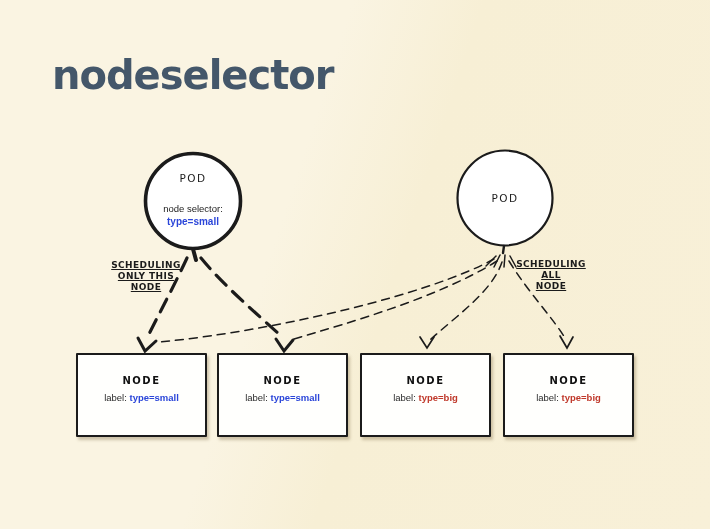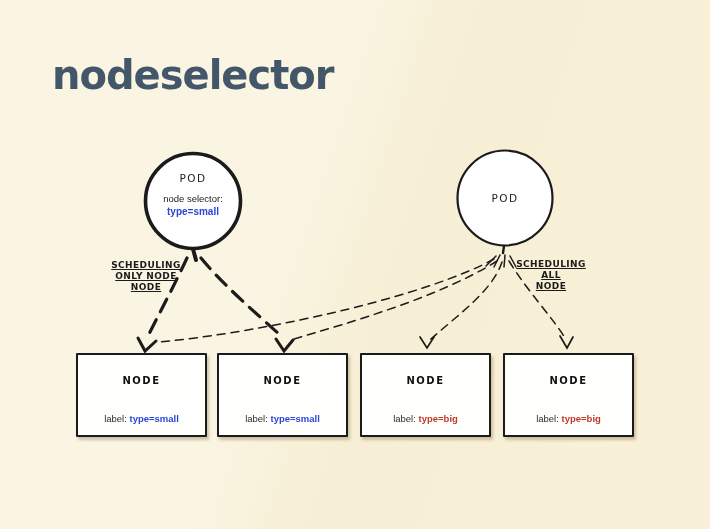--- a/index.html
+++ b/index.html
@@ -13,31 +13,31 @@
   .title{
     position:absolute;left:52px;top:52px;
     font-size:40px;font-weight:700;letter-spacing:-1px;
     color:#44576a;
     font-family:"DejaVu Sans","Liberation Sans",sans-serif;
   }
   svg.canvas{position:absolute;left:0;top:0;}
   .overlay{position:absolute;text-align:center;color:#1b1b1b;}
   .pod-text{width:124px;}
   .pod-name{font-size:10.5px;font-weight:400;letter-spacing:1.5px;}
-  .pod-sel{font-size:9.5px;margin-top:9px;color:#222;font-family:"Liberation Sans",sans-serif;}
+  .pod-sel{font-size:9.5px;margin-top:19px;color:#222;font-family:"Liberation Sans",sans-serif;}
   .pod-val{font-size:10px;font-weight:700;margin-top:2px;font-family:"Liberation Sans",sans-serif;}
   .sched{width:100px;font-size:9px;font-weight:700;line-height:11px;letter-spacing:0.4px;text-decoration:underline;}
   .node-box{
     position:absolute;width:131px;height:84px;box-sizing:border-box;
     background:#fffffd;border:2px solid #1b1b1b;border-radius:1px;
     box-shadow:2px 3px 3px rgba(120,100,60,0.35);
     text-align:center;
   }
   .node-title{font-size:10px;font-weight:700;letter-spacing:1.5px;margin-top:20px;color:#111;}
-  .node-label{font-size:9.5px;margin-top:27px;color:#2a2a2a;font-family:"Liberation Sans",sans-serif;}
+  .node-label{font-size:9.5px;margin-top:6px;color:#2a2a2a;font-family:"Liberation Sans",sans-serif;}
   .node-label b{font-weight:700;}
 </style>
 </head>
 <body>
 
 <div class="slide">
 
   <div class="title">nodeselector</div>
 
   <svg class="canvas" width="710" height="529" viewBox="0 0 710 529">
@@ -76,21 +76,21 @@
     <div class="pod-sel">node selector:</div>
     <div class="pod-val" style="color: rgb(43, 70, 217);">type=small</div>
   </div>
 
   <div class="overlay pod-text" style="left:443px;top:192px;">
     <div class="pod-name">POD</div>
   </div>
 
   <div class="overlay sched" style="left:96px;top:260px;">
     <div>SCHEDULING</div>
-    <div>ONLY NODE</div>
+    <div>ONLY THIS</div>
     <div>NODE</div>
   </div>
   <div class="overlay sched" style="left:501px;top:259px;">
     <div>SCHEDULING</div>
     <div>ALL</div>
     <div>NODE</div>
   </div>
 
   <div class="node-box" style="left:76px;top:353px;">
     <div class="node-title">NODE</div>

